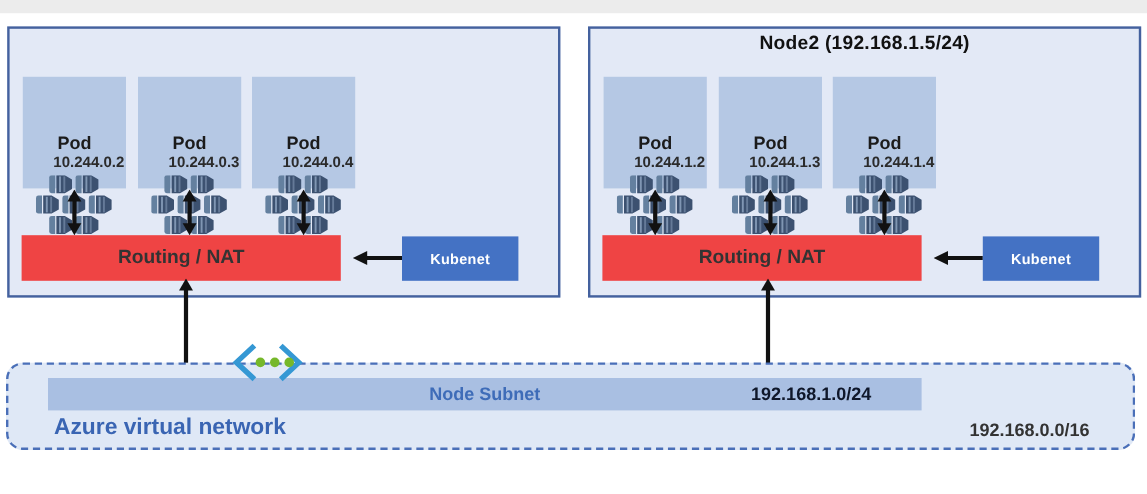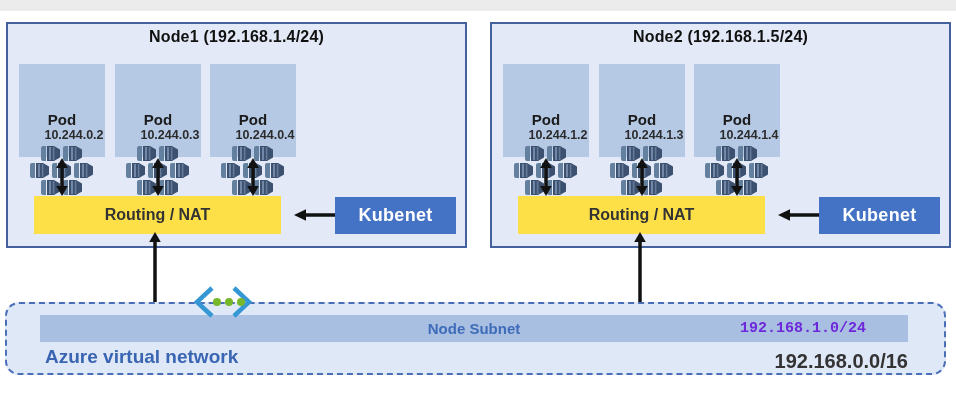--- a/index.html
+++ b/index.html
@@ -14,41 +14,41 @@
   .node-title{position:absolute;top:4px;left:0;width:100%;text-align:center;
               font-size:16px;font-weight:600;color:#111;letter-spacing:.2px;}
 
   .pod{position:absolute;top:40px;width:86px;height:93px;background:#b5c8e4;
        text-align:center;box-sizing:border-box;padding-top:4px;}
   .pod.p0{left:11px;} .pod.p1{left:107px;} .pod.p2{left:202px;}
   .pod-label{font-size:15px;font-weight:700;color:#1b1b1b;line-height:16px;margin-top:44px;}
   .pod-ip{font-size:12.5px;font-weight:600;color:#2b2b2b;line-height:14px;margin-left:24px;}
   .pod-icon{margin-top:4px;}
 
-  .router{position:absolute;left:26px;top:172px;width:247px;height:38px;
-          background:#fde047;display:flex;align-items:center;justify-content:center;
+  .router{position:absolute;left:10px;top:172px;width:266px;height:38px;
+          background:#ef4444;display:flex;align-items:center;justify-content:center;
           font-size:16px;font-weight:600;color:#333;}
-  .agent{position:absolute;left:327px;top:173px;width:121px;height:37px;
+  .agent{position:absolute;left:327px;top:173px;width:97px;height:37px;
          background:#4472c4;display:flex;align-items:center;justify-content:center;
-         font-size:18px;font-weight:700;color:#fff;letter-spacing:.3px;}
+         font-size:12px;font-weight:700;color:#fff;letter-spacing:.3px;}
 
   .arrow-svg{position:absolute;}
   .pa0{left:47px;top:134px;} .pa1{left:143px;top:134px;} .pa2{left:238px;top:134px;}
   .kubenet-arrow{left:286px;top:184px;}
   .la1{left:148px;top:232px;} .la2{left:633px;top:232px;}
 
   .vnet{position:absolute;left:5px;top:302px;width:941px;height:73px;box-sizing:border-box;
         background:#dfe8f6;border:2.5px dashed #4a6fb8;border-radius:14px;}
-  .subnet-bar{position:absolute;left:33px;top:11px;width:868px;height:27px;
+  .subnet-bar{position:absolute;left:33px;top:11px;width:728px;height:27px;
               background:#a9bfe2;display:flex;align-items:center;justify-content:center;}
   .subnet-label{font-size:15px;font-weight:700;color:#3e6cb8;}
   .subnet-cidr{position:absolute;right:42px;top:0;height:27px;line-height:27px;
-               font-size:15px;font-weight:600;color:#6d28d9;font-family:Liberation Mono, monospace;}
+               font-size:15px;font-weight:600;color:#0f172a;}
   .vnet-label{position:absolute;left:38px;top:42px;font-size:19px;font-weight:700;color:#3a65b3;}
-  .vnet-cidr{position:absolute;right:36px;top:46px;font-size:20px;font-weight:600;color:#333;margin-left:41px;}
+  .vnet-cidr{position:absolute;right:36px;top:46px;font-size:15px;font-weight:600;color:#333;margin-left:41px;}
 
   .vnet-icon{position:absolute;left:191px;top:283px;z-index:3;}
 </style>
 </head>
 <body>
 
 <svg width="0" height="0" style="position:absolute" aria-hidden="true">
   <defs>
     <g id="ctr">
       <path d="M0 2 Q0 0 2 0 L5 0 L5 15 L2 15 Q0 15 0 13 Z" fill="#64809f"></path>
@@ -79,21 +79,20 @@
       <line x1="11" y1="7" x2="41" y2="7" stroke="#111" stroke-width="3.5"></line>
       <polygon points="0,7 12,1.2 12,12.8" fill="#111"></polygon>
     </g>
   </defs>
 </svg>
 
 <div class="canvas">
   <div class="top-strip"></div>
 
   <div class="node n1">
-    <div class="node-title">Node1 (192.168.1.4/24)</div>
 
     <div class="pod p0">
       <div class="pod-label">Pod</div>
       <div class="pod-ip">10.244.0.2</div>
       <svg class="pod-icon" width="64" height="50" viewBox="0 0 64 50">
           <use href="#podicon" xlink:href="#podicon"></use>
         </svg>
     </div>
     <div class="pod p1">
       <div class="pod-label">Pod</div>

